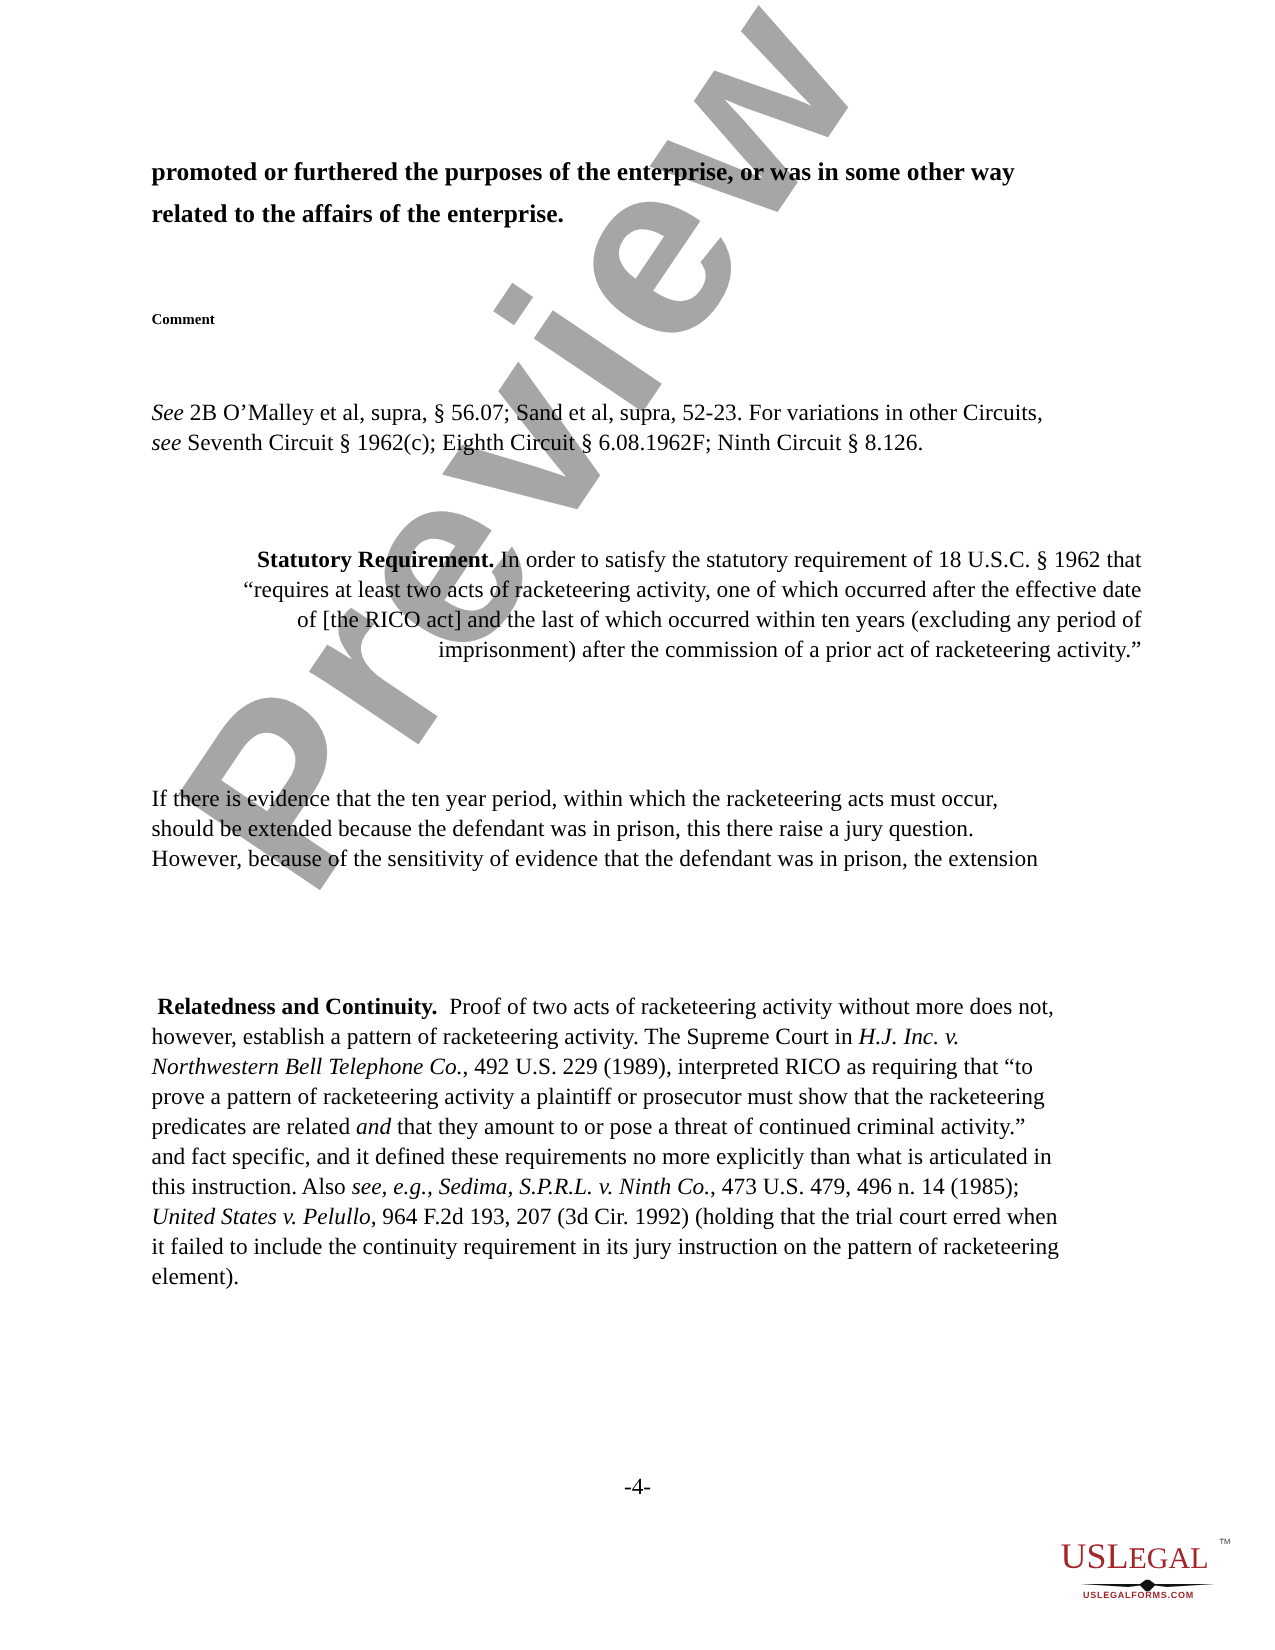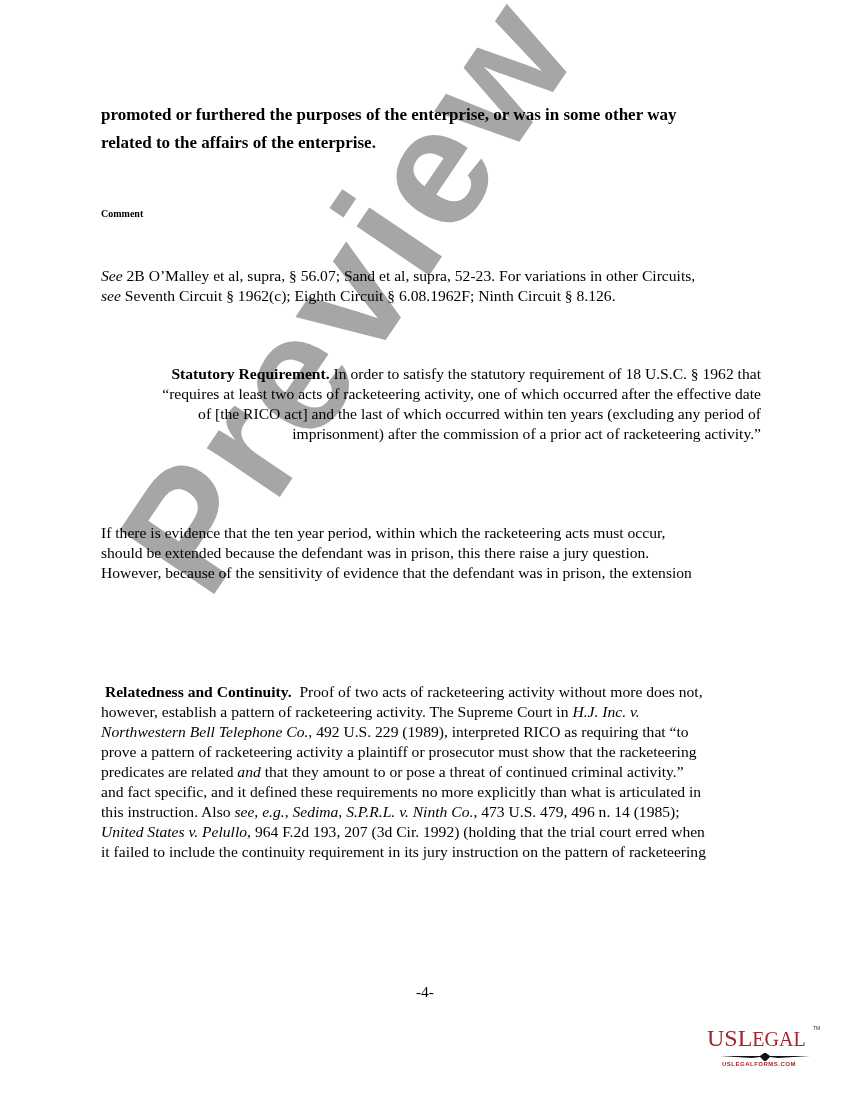--- a/index.html
+++ b/index.html
@@ -81,29 +81,30 @@
       <span class="line">imprisonment) after the commission of a prior act of racketeering activity.”</span>
     </div>
 
     <div class="block" style="top:523px;">
       <span class="line">If there is evidence that the ten year period, within which the racketeering acts must occur,</span>
       <span class="line">should be extended because the defendant was in prison, this there raise a jury question.</span>
       <span class="line">However, because of the sensitivity of evidence that the defendant was in prison, the extension</span>
     </div>
 
     <div class="block" style="top:662px;">
-      <span class="line" style="white-space:pre;margin-top:20px;"><span class="b"> Relatedness and Continuity.</span><span>  Proof of two acts of racketeering activity without more does not,</span></span>
+      <span class="line" style="white-space:pre;"><span class="b"> Relatedness and Continuity.</span><span>  Proof of two acts of racketeering activity without more does not,</span></span>
       <span class="line"><span>however, establish a pattern of racketeering activity.  The Supreme Court in </span><span class="i">H.J. Inc. v.</span></span>
       <span class="line"><span class="i">Northwestern Bell Telephone Co.</span><span>, 492 U.S. 229 (1989), interpreted  RICO as requiring that “to</span></span>
       <span class="line">prove a pattern of racketeering activity a plaintiff or prosecutor must show that the racketeering</span>
       <span class="line"><span>predicates are related </span><span class="i">and</span><span> that they amount to or pose a threat of continued criminal activity.”</span></span>
       <span class="line">and fact specific, and it defined these requirements no more explicitly than what is articulated in</span>
       <span class="line"><span>this instruction.  Also </span><span class="i">see, e.g., Sedima, S.P.R.L. v. Ninth Co.</span><span>, 473 U.S. 479, 496 n. 14 (1985);</span></span>
       <span class="line"><span class="i">United States v. Pelullo</span><span>, 964 F.2d 193, 207 (3d Cir. 1992) (holding that the trial court erred when</span></span>
       <span class="line">it failed to include the continuity requirement in its jury instruction on the pattern of racketeering</span>
+      <span class="line">element).</span>
     </div>
 
     <div class="page-number">-4-</div>
 
     <div class="logo">
       <div class="logo-main"><span class="big">US</span><span class="big">L</span><span class="small">EGAL</span></div>
       <div class="logo-tm">TM</div>
       <svg class="logo-wing" viewBox="0 0 90 8">
         <path d="M0 3 L40 3 L44 0 L46 0 L50 3 L90 3 L58 5 L50 4 L46 8 L44 8 L40 4 L32 5 Z" fill="#111"></path>
       </svg>

